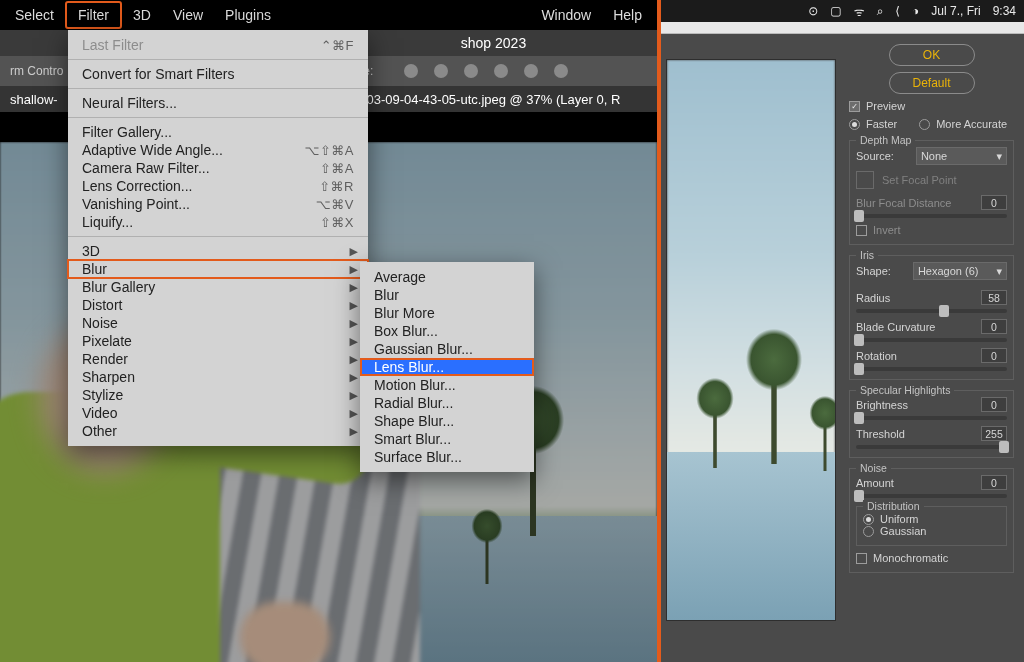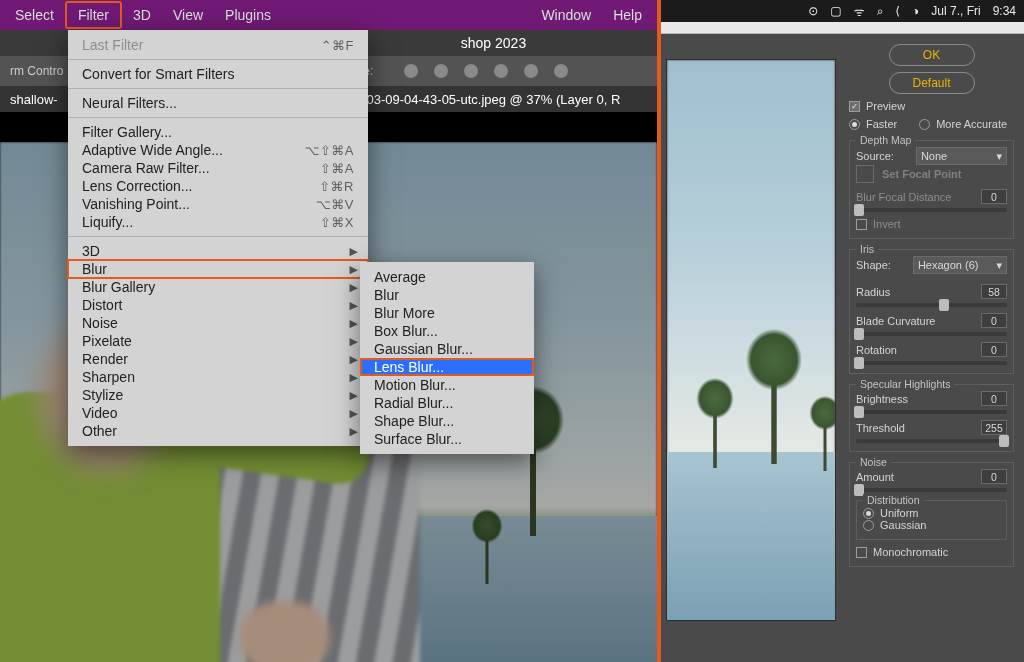--- a/index.html
+++ b/index.html
@@ -5,21 +5,21 @@
   * { margin: 0; padding: 0; box-sizing: border-box; font-family: -apple-system, "Helvetica Neue", Arial, sans-serif; user-select: none; }
   html, body { width: 1024px; height: 662px; overflow: hidden; background: #000; }
 
   
   .app { display: flex; width: 100%; height: 100%; }
   .left { position: relative; width: 657px; height: 100%; background: #1e1e1e; }
   .divider { width: 4px; height: 100%; background: #e35b1c; }
   .right { flex: 1; height: 100%; background: #4a4a4a; display: flex; flex-direction: column; }
 
   
-  .menubar { height: 30px; background: #701a75; display: flex; align-items: center; color: #ddd; font-size: 14px; padding: 0 4px; }
+  .menubar { height: 30px; background: #000000; display: flex; align-items: center; color: #ddd; font-size: 14px; padding: 0 4px; }
   .menubar .item { padding: 4px 11px; cursor: default; border-radius: 3px; }
   .menubar .spacer { flex: 1; }
   .menubar .active-outline { border: 2px solid #e35b1c; }
 
   
   .app-title { height: 26px; background: #3a3a3a; color: #fff; font-size: 14px; display:flex; align-items:center; justify-content:center; }
   .options-bar { height: 30px; background: #535353; display:flex; align-items:center; color:#ccc; font-size: 12px; padding: 0 10px; position: relative;}
   .options-toolicon { width:14px; height:14px; margin:0 4px; background:#8a8a8a; border-radius: 50%; display:inline-block;}
   .doc-tab { height: 26px; background: #343434; color: #fff; font-size: 13px; display:flex; align-items:center; padding: 0 10px; }
   .black-gap { height: 30px; background: #000; }
@@ -266,20 +266,23 @@
       <div class="row">
           <span>Motion Blur...</span>
         </div>
       <div class="row">
           <span>Radial Blur...</span>
         </div>
       <div class="row">
           <span>Shape Blur...</span>
         </div>
       <div class="row">
+          <span>Smart Blur...</span>
+        </div>
+      <div class="row">
           <span>Surface Blur...</span>
         </div>
     </div>
 
   </div>
 
   <div class="divider"></div>
 
   <div class="right">
     <div class="mac-status">
@@ -332,21 +335,21 @@
 
         <div class="group">
           <div class="title">Depth Map</div>
           <div class="field-row">
             <span class="lab">Source:</span>
             <div class="select">
                 <span>None</span>
                 <span>▾</span>
               </div>
           </div>
-          <div class="fp-row" style="margin-top:0;font-weight:bold;">
+          <div class="fp-row" style="margin-top:6px;">
             <span class="fp-icon"></span>
             <span>Set Focal Point</span>
           </div>
           <div class="field-row" style="margin-top:6px;color:#8d8d8d;">
             <span class="lab">Blur Focal Distance</span>
             <span class="numbox">0</span>
           </div>
           <div class="slider">
               <div class="thumb" style="left:2%"></div>
             </div>

